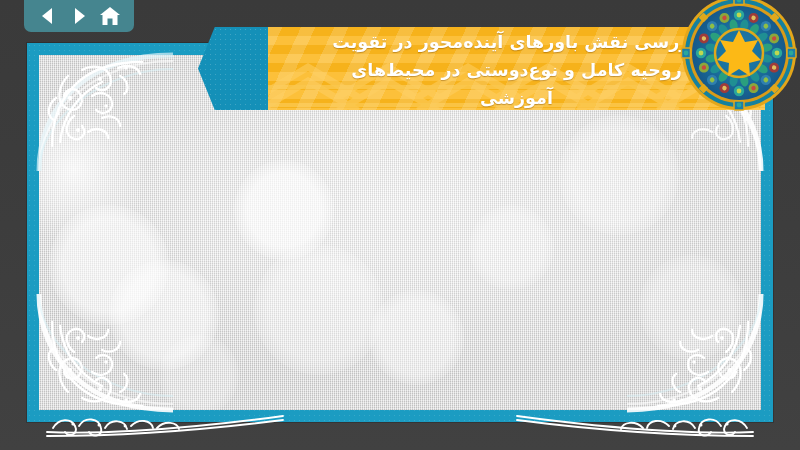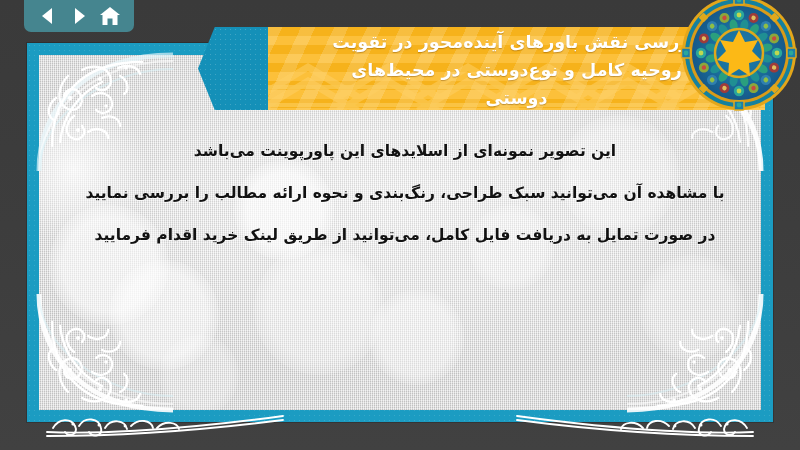--- a/index.html
+++ b/index.html
@@ -337,25 +337,20 @@
         <path d="M2,24 C44,24 130,22 238,8"></path>
       </g>
       <g fill="#ffffff">
         <circle cx="28" cy="12" r="1.6"></circle>
         <circle cx="54" cy="13" r="1.5"></circle>
         <circle cx="80" cy="14" r="1.4"></circle>
       </g>
     </svg>
   </div>
 
-  <div class="body-text">
-    <p>این تصویر نمونه‌ای از اسلایدهای این پاورپوینت می‌باشد</p>
-    <p>با مشاهده آن می‌توانید سبک طراحی، رنگ‌بندی و نحوه ارائه مطالب را بررسی نمایید</p>
-    <p>در صورت تمایل به دریافت فایل کامل، می‌توانید از طریق لینک خرید اقدام فرمایید</p>
-  </div>
 
   <div class="banner-tab">
     <div class="banner-tab-dots"></div>
   </div>
 
   <div class="banner">
     <div class="banner-chevrons">
       <svg width="497" height="83" viewBox="0 0 497 83" preserveAspectRatio="none">
         <g fill="none" stroke="#ffd064" stroke-width="7">
           <path d="M-10,70 L40,40 L90,70"></path>
@@ -373,21 +368,21 @@
         </g>
         <g fill="none" stroke="#ffd977" stroke-width="4" opacity=".8">
           <path d="M0,60 L497,60"></path>
           <path d="M0,78 L497,78"></path>
         </g>
       </svg>
     </div>
     <div class="banner-title">
       <span class="tline1">بررسی نقش باورهای آینده‌محور در تقویت</span>
       <span class="tline2">روحیه کامل و نوع‌دوستی در محیط‌های</span>
-      <span class="tline3">دوستی</span>
+      <span class="tline3">آموزشی</span>
     </div>
   </div>
 
   <div class="medallion">
     <svg width="118" height="118" viewBox="0 0 118 118">
       <defs>
         <radialGradient id="mdBlue" cx="50%" cy="50%" r="50%">
           <stop offset="0%" stop-color="#1a7fa8"></stop>
           <stop offset="55%" stop-color="#1b6f9e"></stop>
           <stop offset="100%" stop-color="#16598a"></stop>

